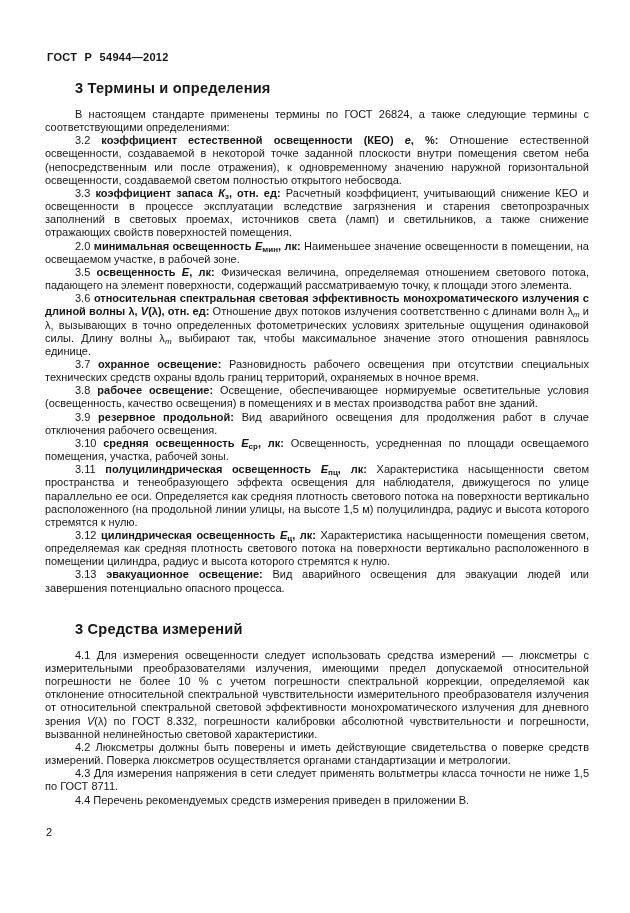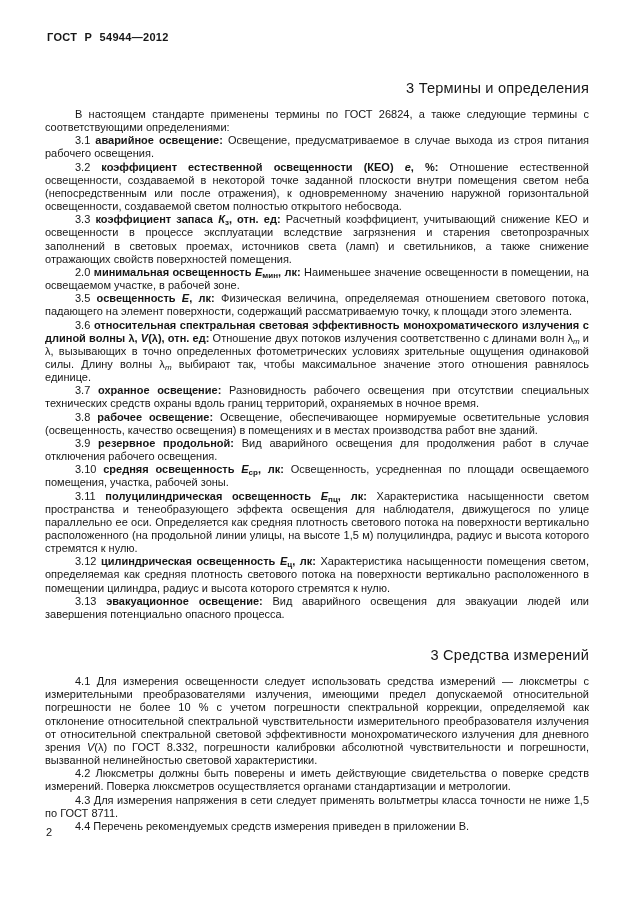--- a/index.html
+++ b/index.html
@@ -7,41 +7,40 @@
     position: relative;
     width: 630px;
     height: 913px;
     background: #ffffff;
     color: #161616;
     font-family: "Liberation Sans", sans-serif;
     overflow: hidden;
   }
   .doc-header {
     position: absolute;
-    top: 31px;
+    top: 51px;
     left: 47px;
     font-size: 11px;
     font-weight: 700;
     letter-spacing: 0.3px;
     word-spacing: 4px;
     white-space: nowrap;
   }
   .content {
     position: absolute;
     top: 70px;
     left: 45px;
     width: 544px;
   }
   .sec-heading {
     margin: 0;
     padding: 26px 0 12px 30px;
     font-size: 14.6px;
-    font-weight: 400;
+    font-weight: 700;
     letter-spacing: 0.2px;
-    text-align: right;
   }
   .content .sec-heading:first-child { padding-top: 10px; }
   .para {
     margin: 0;
     text-indent: 30px;
     text-align: justify;
     font-size: 11px;
     line-height: 13.15px;
   }
   .para .b { font-weight: 700; }
@@ -62,21 +61,20 @@
 </style>
 </head>
 <body>
 
 <div class="page">
   <div class="doc-header">ГОСТ Р 54944—2012</div>
 
   <div class="content">
       <h2 class="sec-heading">3 Термины и определения</h2>
       <p class="para"><span>В настоящем стандарте применены термины по ГОСТ 26824, а также следующие термины с соответствующими определениями:</span></p>
-      <p class="para"><span>3.1 </span><span class="b">аварийное освещение:</span><span> Освещение, предусматриваемое в случае выхода из строя питания рабочего освещения.</span></p>
       <p class="para"><span>3.2 </span><span class="b">коэффициент естественной освещенности (КЕО) </span><span class="b i">е</span><span class="b">, %:</span><span> Отношение естественной освещенности, создаваемой в некоторой точке заданной плоскости внутри помещения светом неба (непосредственным или после отражения), к одновременному значению наружной горизонтальной освещенности, создаваемой светом полностью открытого небосвода.</span></p>
       <p class="para"><span>3.3 </span><span class="b">коэффициент запаса </span><span class="b i">К</span><sub class="b">з</sub><span class="b">, отн. ед:</span><span> Расчетный коэффициент, учитывающий снижение КЕО и освещенности в процессе эксплуатации вследствие загрязнения и старения светопрозрачных заполнений в световых проемах, источников света (ламп) и светильников, а также снижение отражающих свойств поверхностей помещения.</span></p>
       <p class="para"><span>2.0 </span><span class="b">минимальная освещенность </span><span class="b i">Е</span><sub class="b">мин</sub><span class="b">, лк:</span><span> Наименьшее значение освещенности в помещении, на освещаемом участке, в рабочей зоне.</span></p>
       <p class="para"><span>3.5 </span><span class="b">освещенность </span><span class="b i">Е</span><span class="b">, лк:</span><span> Физическая величина, определяемая отношением светового потока, падающего на элемент поверхности, содержащий рассматриваемую точку, к площади этого элемента.</span></p>
       <p class="para"><span>3.6 </span><span class="b">относительная спектральная световая эффективность монохроматического излучения с длиной волны λ, </span><span class="b i">V</span><span class="b">(λ), отн. ед:</span><span> Отношение двух потоков излучения соответственно с длинами волн λ</span><sub class="i">m</sub><span> и λ, вызывающих в точно определенных фотометрических условиях зрительные ощущения одинаковой силы. Длину волны λ</span><sub class="i">m</sub><span> выбирают так, чтобы максимальное значение этого отношения равнялось единице.</span></p>
       <p class="para"><span>3.7 </span><span class="b">охранное освещение:</span><span> Разновидность рабочего освещения при отсутствии специальных технических средств охраны вдоль границ территорий, охраняемых в ночное время.</span></p>
       <p class="para"><span>3.8 </span><span class="b">рабочее освещение:</span><span> Освещение, обеспечивающее нормируемые осветительные условия (освещенность, качество освещения) в помещениях и в местах производства работ вне зданий.</span></p>
       <p class="para"><span>3.9 </span><span class="b">резервное продольной:</span><span> Вид аварийного освещения для продолжения работ в случае отключения рабочего освещения.</span></p>
       <p class="para"><span>3.10 </span><span class="b">средняя освещенность </span><span class="b i">Е</span><sub class="b">ср</sub><span class="b">, лк:</span><span> Освещенность, усредненная по площади освещаемого помещения, участка, рабочей зоны.</span></p>
       <p class="para"><span>3.11 </span><span class="b">полуцилиндрическая освещенность </span><span class="b i">Е</span><sub class="b">пц</sub><span class="b">, лк:</span><span> Характеристика насыщенности светом пространства и тенеобразующего эффекта освещения для наблюдателя, движущегося по улице параллельно ее оси. Определяется как средняя плотность светового потока на поверхности вертикально расположенного (на продольной линии улицы, на высоте 1,5 м) полуцилиндра, радиус и высота которого стремятся к нулю.</span></p>

